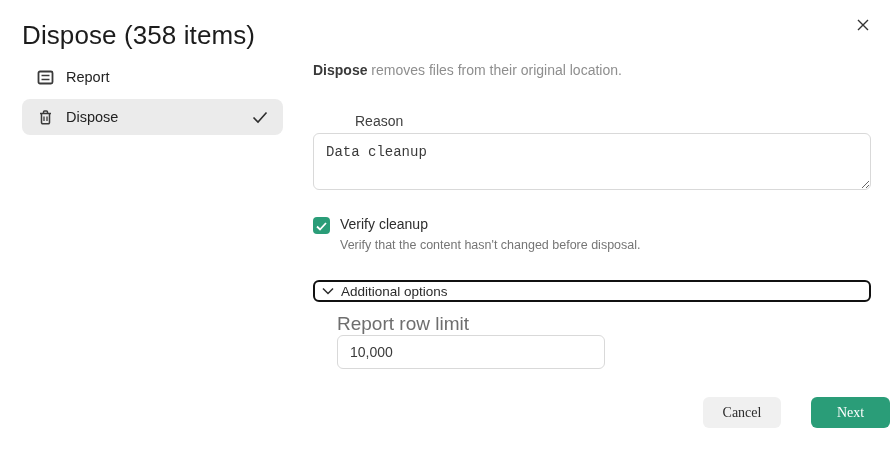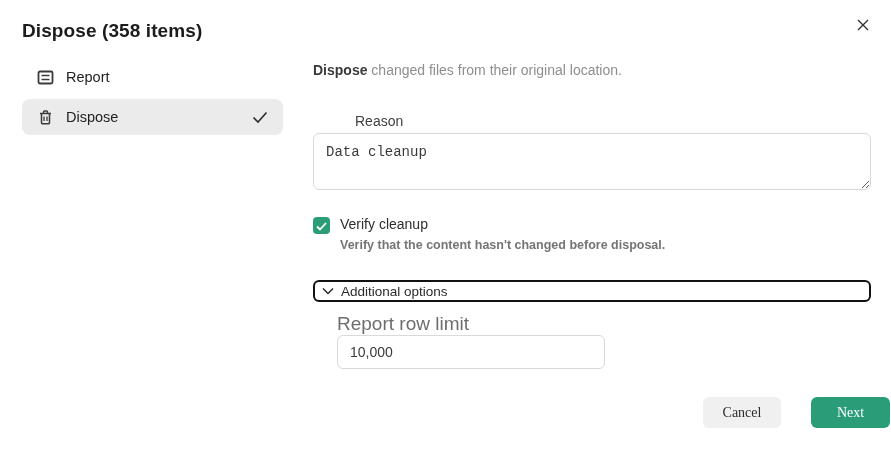--- a/index.html
+++ b/index.html
@@ -11,22 +11,22 @@
     width: 891px;
     height: 453px;
     background: #ffffff;
     overflow: hidden;
   }
 
   .dialog-title {
     position: absolute;
     left: 22px;
     top: 20px;
-    font-size: 19px;
-    font-weight: 700;
+    font-size: 26px;
+    font-weight: 400;
     color: #1c1c1c;
     letter-spacing: 0.1px;
   }
 
   .close-btn {
     position: absolute;
     right: 18px;
     top: 16px;
     width: 20px;
     height: 20px;
@@ -131,21 +131,20 @@
     color: #2d2d2d;
     cursor: pointer;
     display: block;
   }
   .verify-subtitle {
     margin-left: 27px;
     margin-top: 6px;
     font-size: 12.5px;
     color: #757575;
     display: block;
-    font-weight: bold;
   }
 
   .additional-options {
     position: absolute;
     left: 313px;
     top: 280px;
     width: 558px;
     height: 22px;
     border: 2px solid #111111;
     border-radius: 6px;
@@ -255,21 +254,21 @@
       <span>Dispose</span>
       <span class="check">
         <svg width="16" height="13" viewBox="0 0 16 13">
             <path d="M1.5 6.5 L6 11 L14.5 1.5" stroke="#2d2d2d" stroke-width="1.6" fill="none"></path>
           </svg>
       </span>
     </div>
   </div>
 
   <div class="desc">
-    <span class="desc-bold">Dispose</span><span> changed files from their original location.</span>
+    <span class="desc-bold">Dispose</span><span> removes files from their original location.</span>
   </div>
 
   <label class="reason-label">Reason</label>
   <textarea class="reason-textarea" style="">Data cleanup</textarea>
 
   <div class="verify-row">
     <span class="checkbox">
       <span>
         <svg width="11" height="9" viewBox="0 0 11 9">
             <path d="M1 4.5 L4 7.5 L10 1" stroke="#ffffff" stroke-width="1.8" fill="none"></path>

